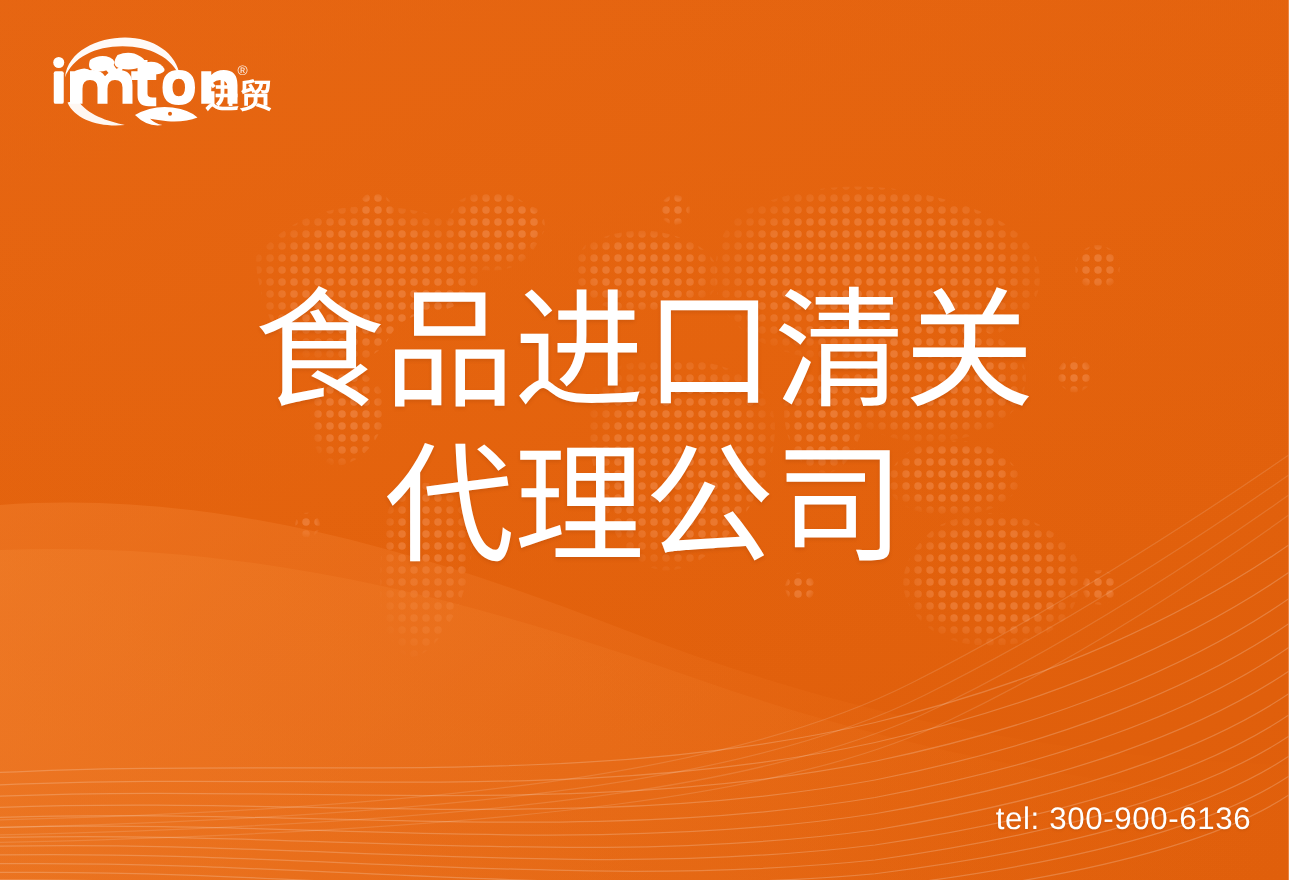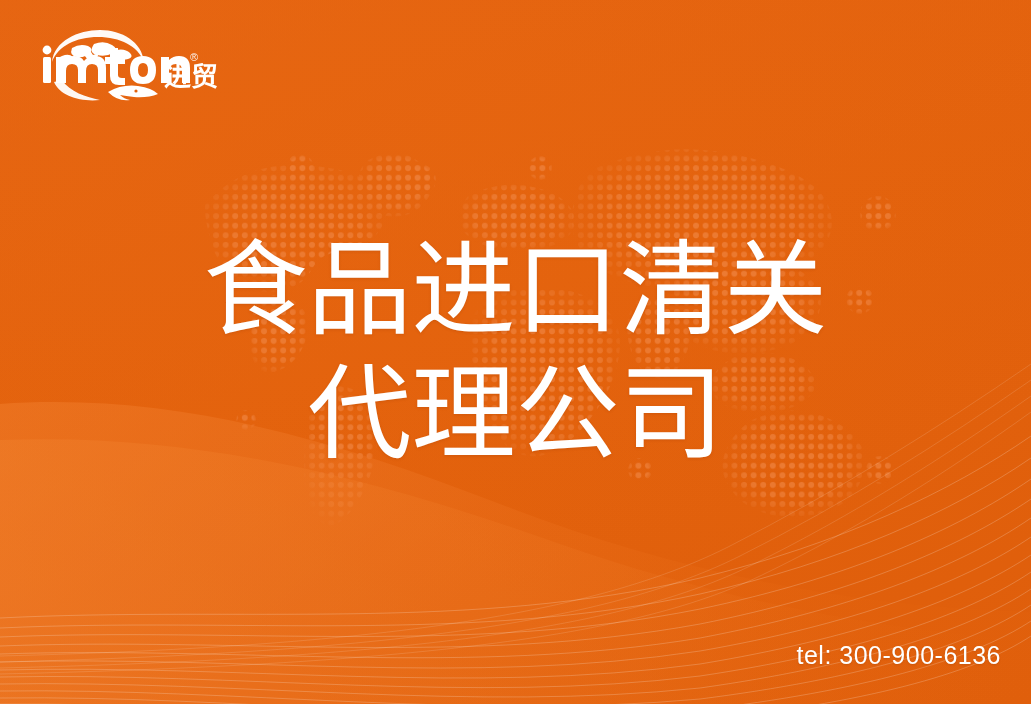--- a/index.html
+++ b/index.html
@@ -58,21 +58,21 @@
   }
 
   
   #headline {
     position: absolute;
     left: 0;
     top: 228px;
     width: 1031px;
     text-align: center;
     color: #ffffff;
-    font-family: Liberation Sans, sans-serif;
+    font-family: Liberation Mono, monospace;
     font-weight: 400;
     letter-spacing: 0.01em;
     text-shadow: 0 1px 3px rgba(120,45,0,.18);
   }
   .headline-line {
     display: block;
     font-size: 104px;
     line-height: 124px;
     white-space: nowrap;
   }

